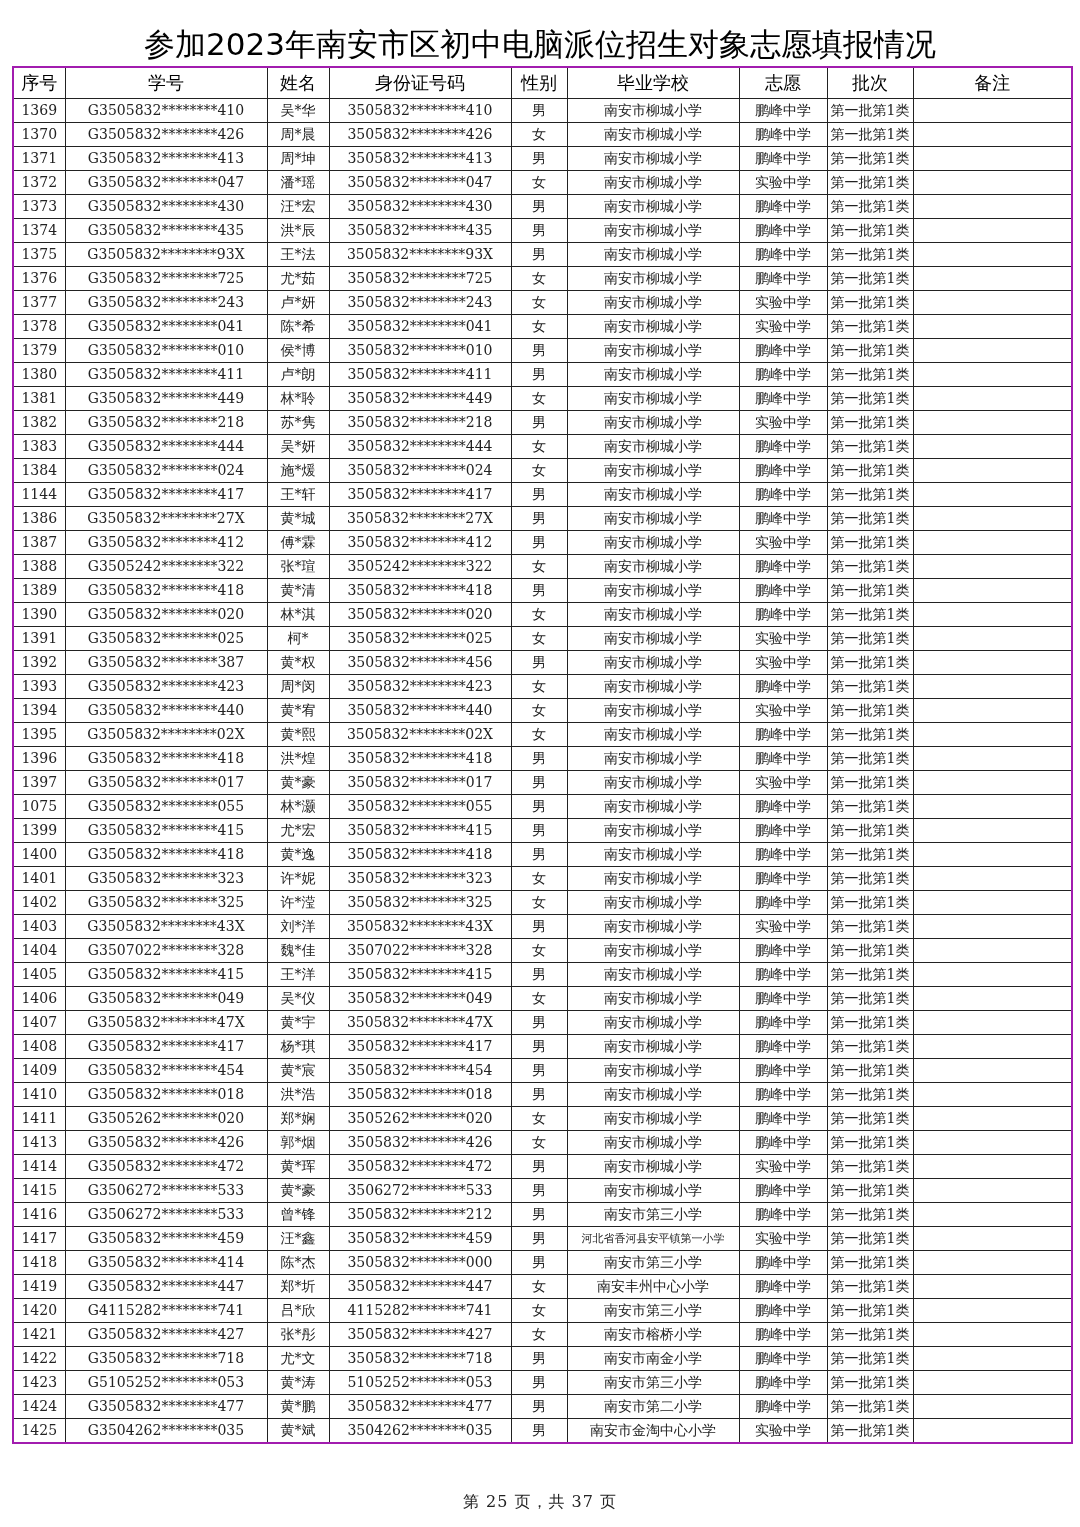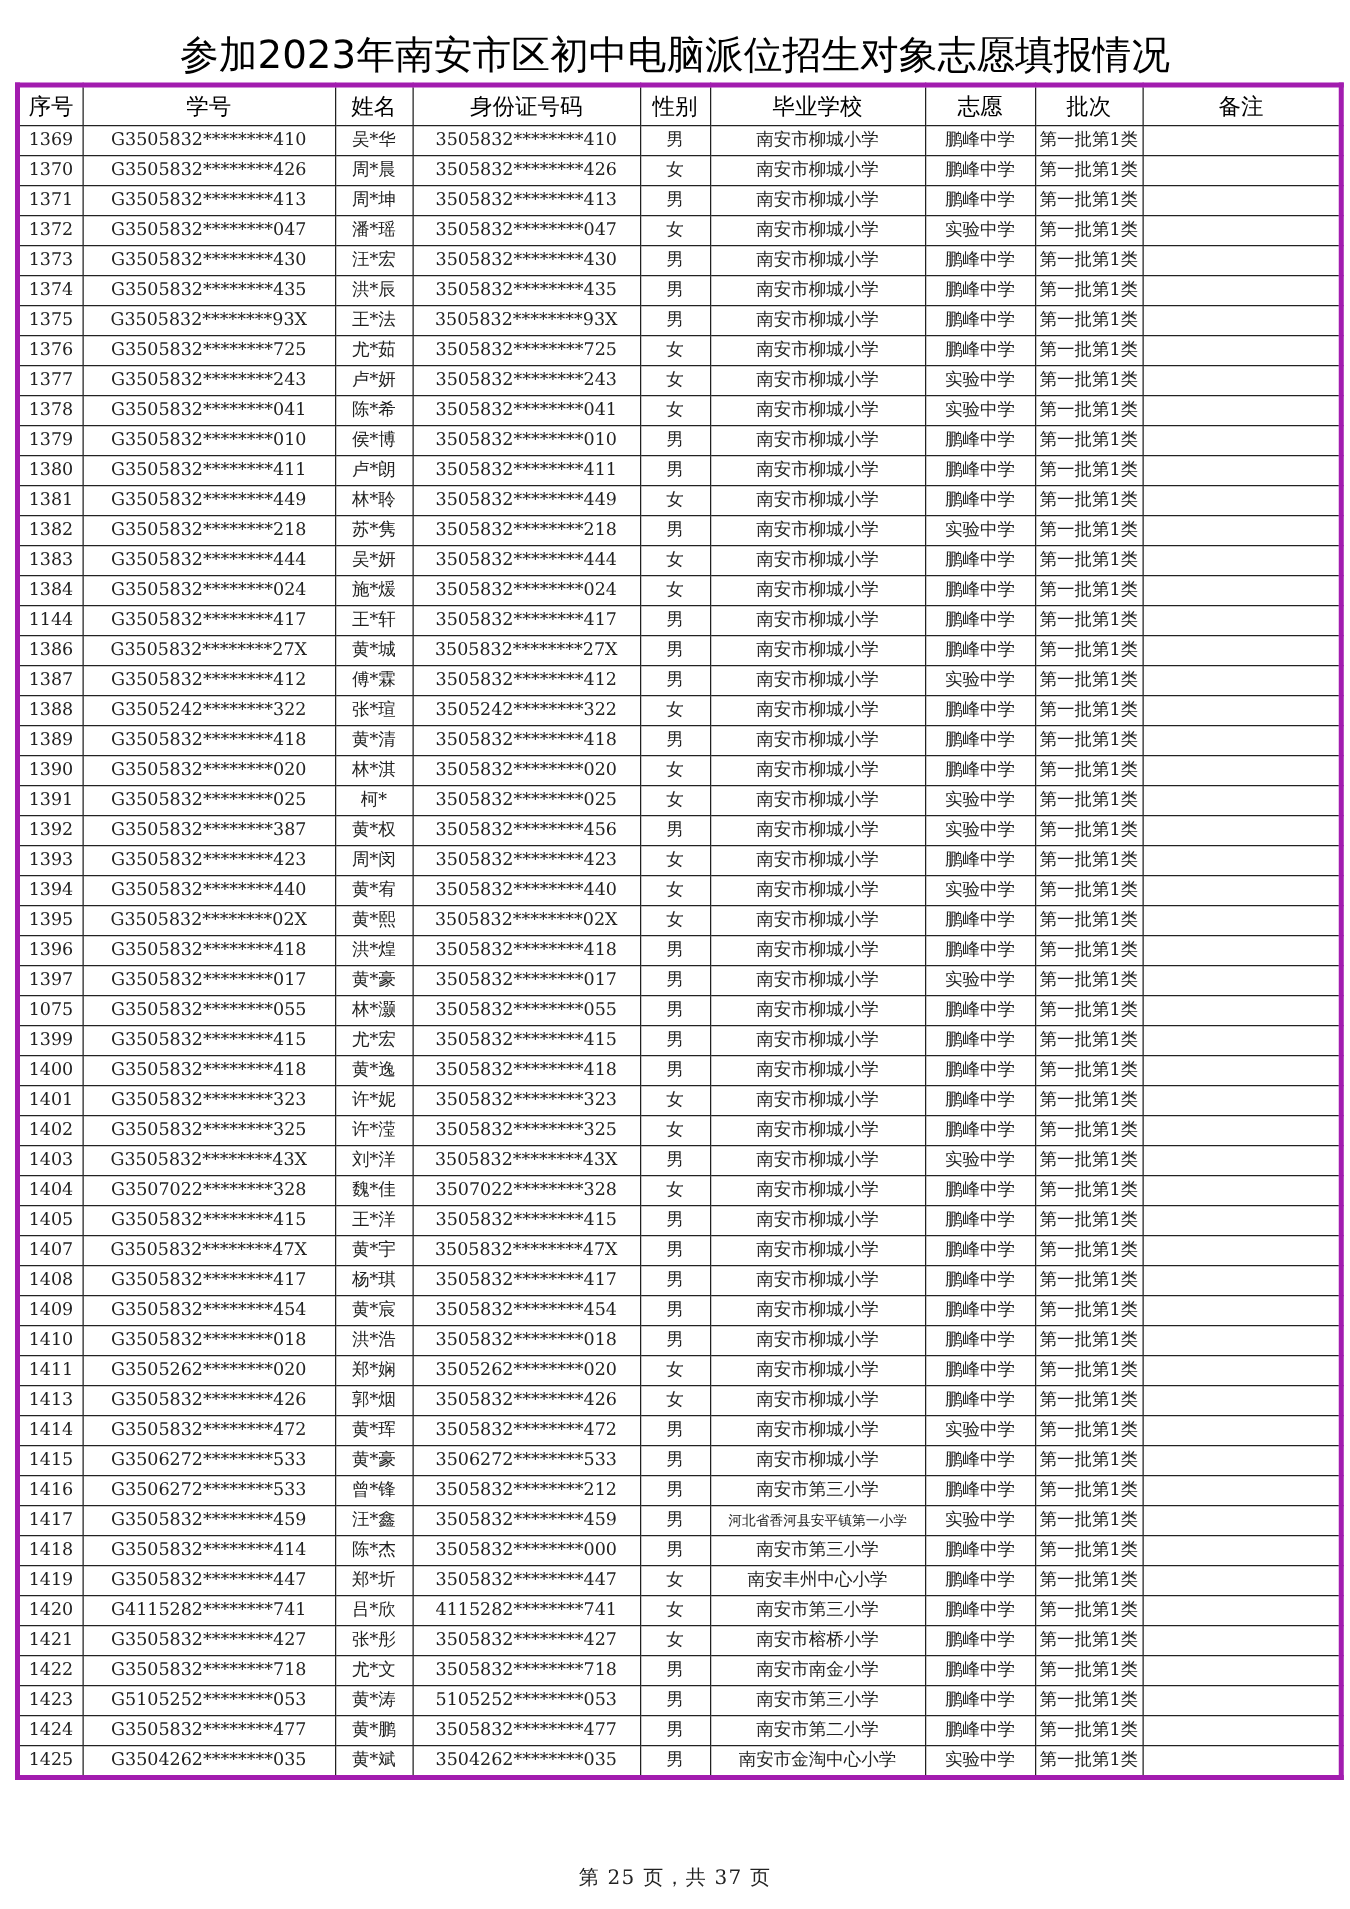--- a/index.html
+++ b/index.html
@@ -1,18 +1,18 @@
 <!DOCTYPE html>
 <html><head>
 <meta charset="utf-8">
 <style>
   html, body { margin:0; padding:0; background:#ffffff; }
   body { width:1080px; height:1527px; position:relative; overflow:hidden; font-family:"DejaVu Serif", "Liberation Serif", serif; color:#111; }
   .title { position:absolute; top:24px; left:0; width:1080px; text-align:center; font-family:"DejaVu Sans", "Liberation Sans", sans-serif; font-size:31px; line-height:40px; color:#000; letter-spacing:0px; }
-  table.roster { position:absolute; top:66px; left:12px; width:1059px; border-collapse:collapse; table-layout:fixed; border:4px solid #a21caf;padding-left:36px; }
+  table.roster { position:absolute; top:66px; left:12px; width:1059px; border-collapse:collapse; table-layout:fixed; border:2px solid #a21caf;padding-left:36px; }
   table.roster th, table.roster td { border:1.5px solid #222; padding:0; text-align:center; white-space:nowrap; overflow:hidden; }
   table.roster th { height:30px; font-family:"DejaVu Sans", "Liberation Sans", sans-serif; font-size:18px; font-weight:normal; color:#000; }
   table.roster td { height:23px; font-size:14px; line-height:23px; color:#222; }
   td.school.small { font-size:11px; }
   .footer { position:absolute; top:1492px; left:0; width:1080px; text-align:center; font-size:16px; color:#222; letter-spacing:1px; }
 </style>
 </head>
 <body>
 
 <div class="title">参加2023年南安市区初中电脑派位招生对象志愿填报情况</div>
@@ -444,20 +444,31 @@
         <td>G3505832********415</td>
         <td>王*洋</td>
         <td>3505832********415</td>
         <td>男</td>
         <td class="school">南安市柳城小学</td>
         <td>鹏峰中学</td>
         <td>第一批第1类</td>
         <td></td>
       </tr>
       <tr>
+        <td>1406</td>
+        <td>G3505832********049</td>
+        <td>吴*仪</td>
+        <td>3505832********049</td>
+        <td>女</td>
+        <td class="school">南安市柳城小学</td>
+        <td>鹏峰中学</td>
+        <td>第一批第1类</td>
+        <td></td>
+      </tr>
+      <tr>
         <td>1407</td>
         <td>G3505832********47X</td>
         <td>黄*宇</td>
         <td>3505832********47X</td>
         <td>男</td>
         <td class="school">南安市柳城小学</td>
         <td>鹏峰中学</td>
         <td>第一批第1类</td>
         <td></td>
       </tr>

